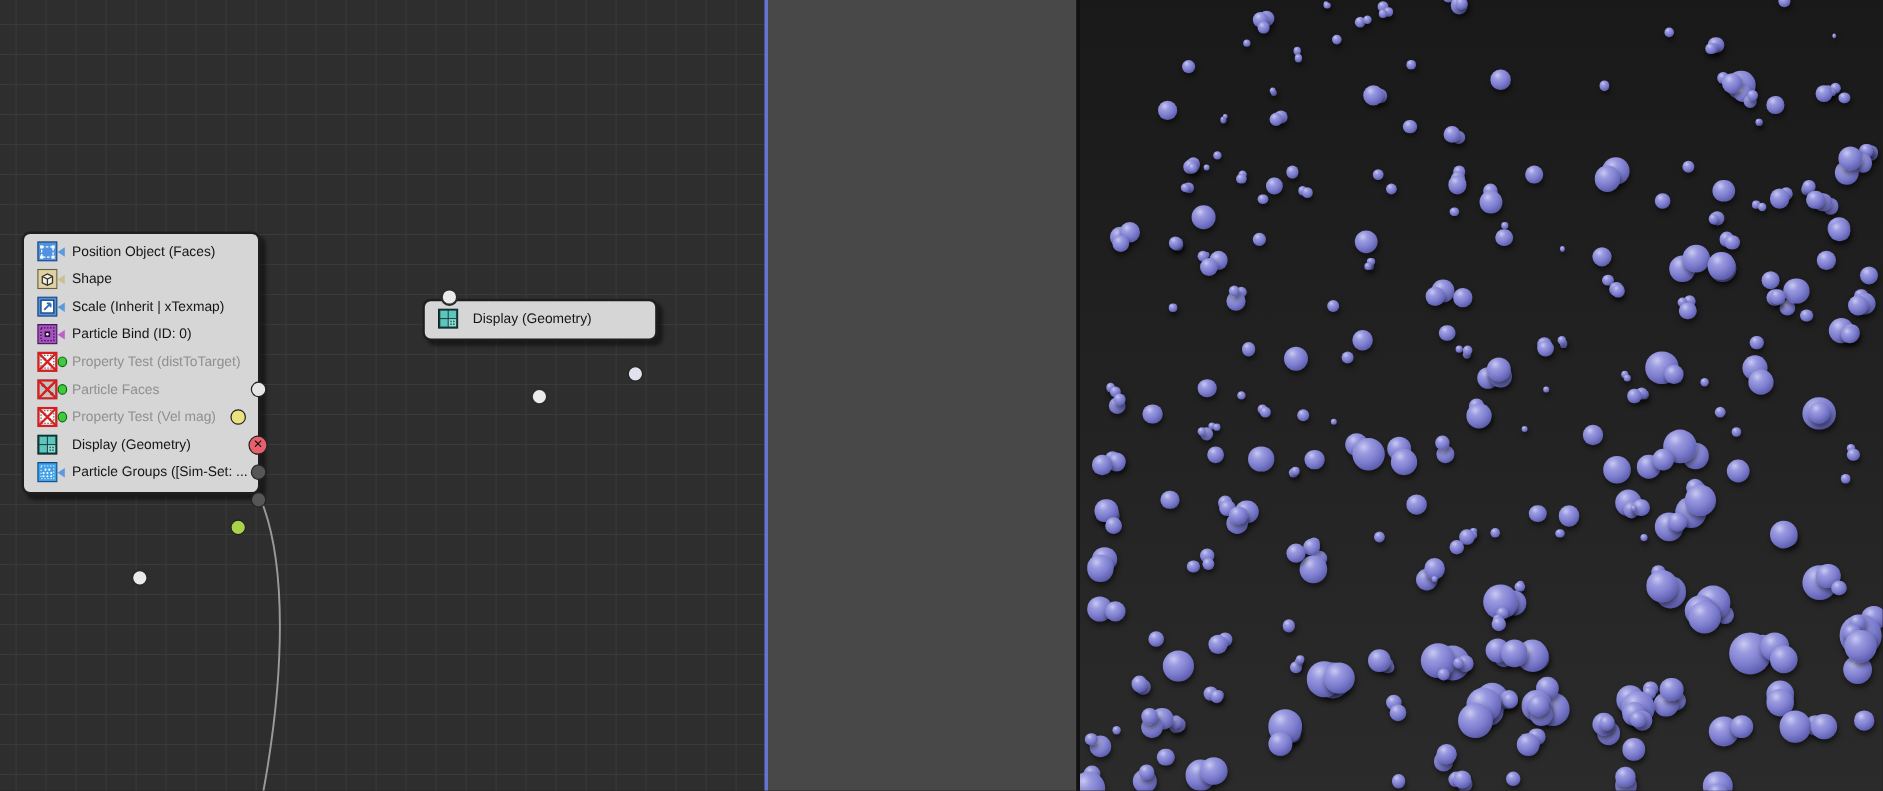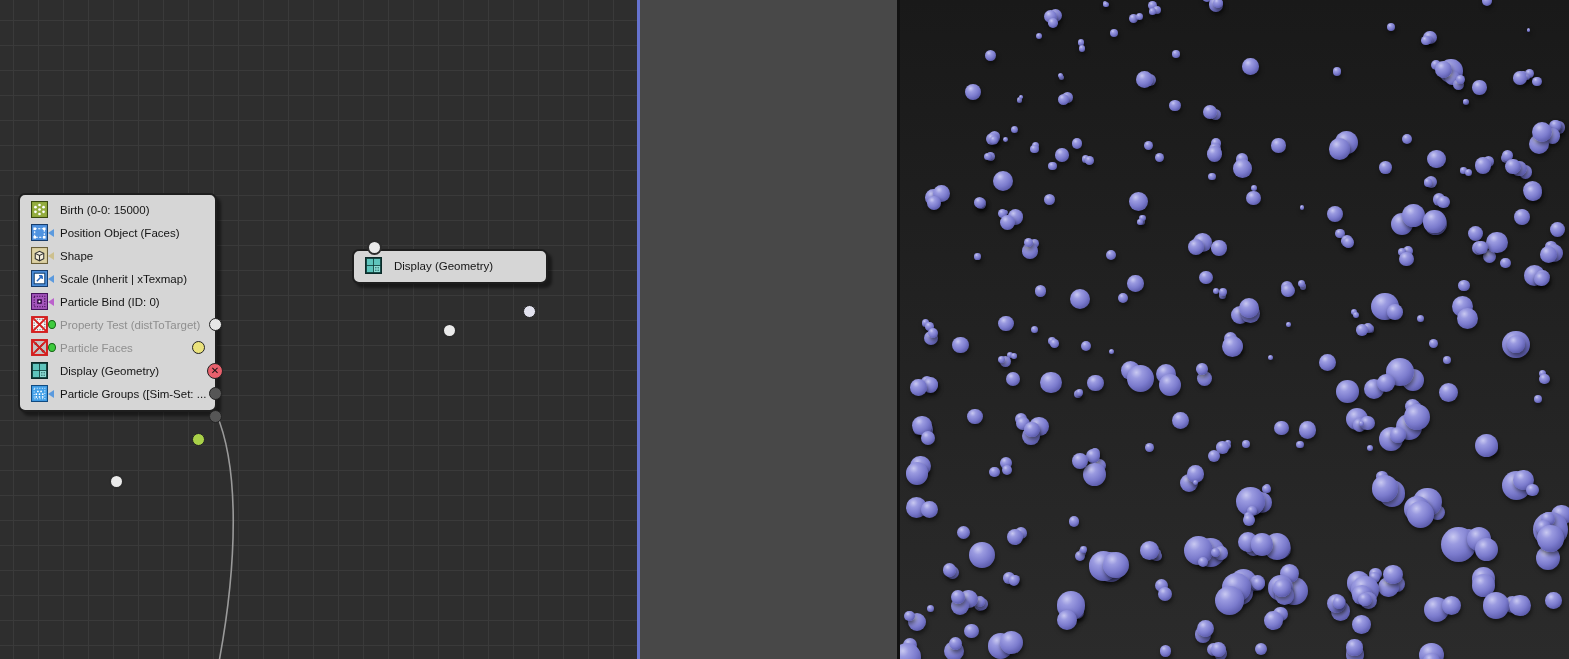--- a/index.html
+++ b/index.html
@@ -56,36 +56,20 @@
   <div class="node-editor">
     <svg class="wires">
       <path id="wire-path" fill="none" stroke-width="1.6" d="M 216 413 C 240 468, 237 565, 219 662" stroke="#9a9a9a"></path>
     </svg>
 
     <div class="pf-node" id="node-0" style="left: 18px; top: 193px; width: 199px;">
       <div class="rows" id="rows-0">
           <div class="op-row">
             <span class="op-icon">
               <svg width="17" height="17" viewBox="0 0 16 16">
-                <rect x="0.5" y="0.5" width="15" height="15" fill="#94ad3f" stroke="#39490f"></rect>
-                <circle cx="8" cy="3.8" r="1.25" fill="#fff"></circle>
-                <circle cx="11.8" cy="5.8" r="1.25" fill="#fff"></circle>
-                <circle cx="11.8" cy="10.2" r="1.25" fill="#fff"></circle>
-                <circle cx="8" cy="12.2" r="1.25" fill="#fff"></circle>
-                <circle cx="4.2" cy="10.2" r="1.25" fill="#fff"></circle>
-                <circle cx="4.2" cy="5.8" r="1.25" fill="#fff"></circle>
-                <circle cx="8" cy="8" r="1.25" fill="#fff"></circle>
-              </svg>
-            </span>
-            <span class="wedge-slot"></span>
-            <span class="op-label">Birth (0-0: 15000)</span>
-          </div>
-          <div class="op-row">
-            <span class="op-icon">
-              <svg width="17" height="17" viewBox="0 0 16 16">
                 <rect x="0.5" y="0.5" width="15" height="15" fill="#4f93e0" stroke="#163c6c"></rect>
                 <rect x="3.5" y="4.5" width="9" height="8" fill="none" stroke="#fff" stroke-dasharray="2,1.3"></rect>
                 <rect x="2.3" y="3.3" width="2.4" height="2.4" fill="#fff"></rect>
                 <rect x="11.3" y="3.3" width="2.4" height="2.4" fill="#fff"></rect>
                 <rect x="2.3" y="11.3" width="2.4" height="2.4" fill="#fff"></rect>
                 <rect x="11.3" y="11.3" width="2.4" height="2.4" fill="#fff"></rect>
               </svg>
             </span>
             <span class="wedge-slot">
               <span class="wedge" style="border-right-color: rgb(91, 154, 222);"></span>
@@ -161,20 +145,39 @@
               </svg>
               <svg width="17" height="17" viewBox="0 0 16 16" style="z-index:1">
                 <rect x="1" y="1" width="14" height="14" fill="none" stroke="#d81f1f" stroke-width="1.8"></rect>
                 <path d="M1.5,1.5 L14.5,14.5 M14.5,1.5 L1.5,14.5" stroke="#d81f1f" stroke-width="1.8" fill="none"></path>
               </svg>
             </span>
             <span class="wedge-slot">
               <span class="bump"></span>
             </span>
             <span class="op-label">Particle Faces</span>
+          </div>
+          <div class="op-row disabled">
+            <span class="op-icon">
+              <svg width="17" height="17" viewBox="0 0 16 16">
+                <rect x="0.5" y="0.5" width="15" height="15" fill="#f4f4f4" stroke="#8a8a8a"></rect>
+                <rect x="3" y="3" width="10" height="10" fill="none" stroke="#555" stroke-dasharray="1,1.4"></rect>
+                <circle cx="6" cy="6" r="0.9" fill="#555"></circle>
+                <circle cx="8" cy="8" r="0.9" fill="#555"></circle>
+                <circle cx="10" cy="10" r="0.9" fill="#555"></circle>
+              </svg>
+              <svg width="17" height="17" viewBox="0 0 16 16" style="z-index:1">
+                <rect x="1" y="1" width="14" height="14" fill="none" stroke="#d81f1f" stroke-width="1.8"></rect>
+                <path d="M1.5,1.5 L14.5,14.5 M14.5,1.5 L1.5,14.5" stroke="#d81f1f" stroke-width="1.8" fill="none"></path>
+              </svg>
+            </span>
+            <span class="wedge-slot">
+              <span class="bump"></span>
+            </span>
+            <span class="op-label">Property Test (Vel mag)</span>
           </div>
           <div class="op-row">
             <span class="op-icon">
               <svg width="17" height="17" viewBox="0 0 16 16">
                 <rect x="0.5" y="0.5" width="15" height="15" fill="#13413e" stroke="#0b2a28"></rect>
                 <rect x="1.8" y="1.8" width="5.8" height="5.8" fill="#5ec4bc"></rect>
                 <rect x="8.4" y="1.8" width="5.8" height="5.8" fill="#5ec4bc"></rect>
                 <rect x="1.8" y="8.4" width="5.8" height="5.8" fill="#5ec4bc"></rect>
                 <rect x="8.4" y="8.4" width="5.8" height="5.8" fill="#8cdcd4"></rect>
                 <circle cx="10.2" cy="10.2" r="0.7" fill="#2a6a66"></circle>

